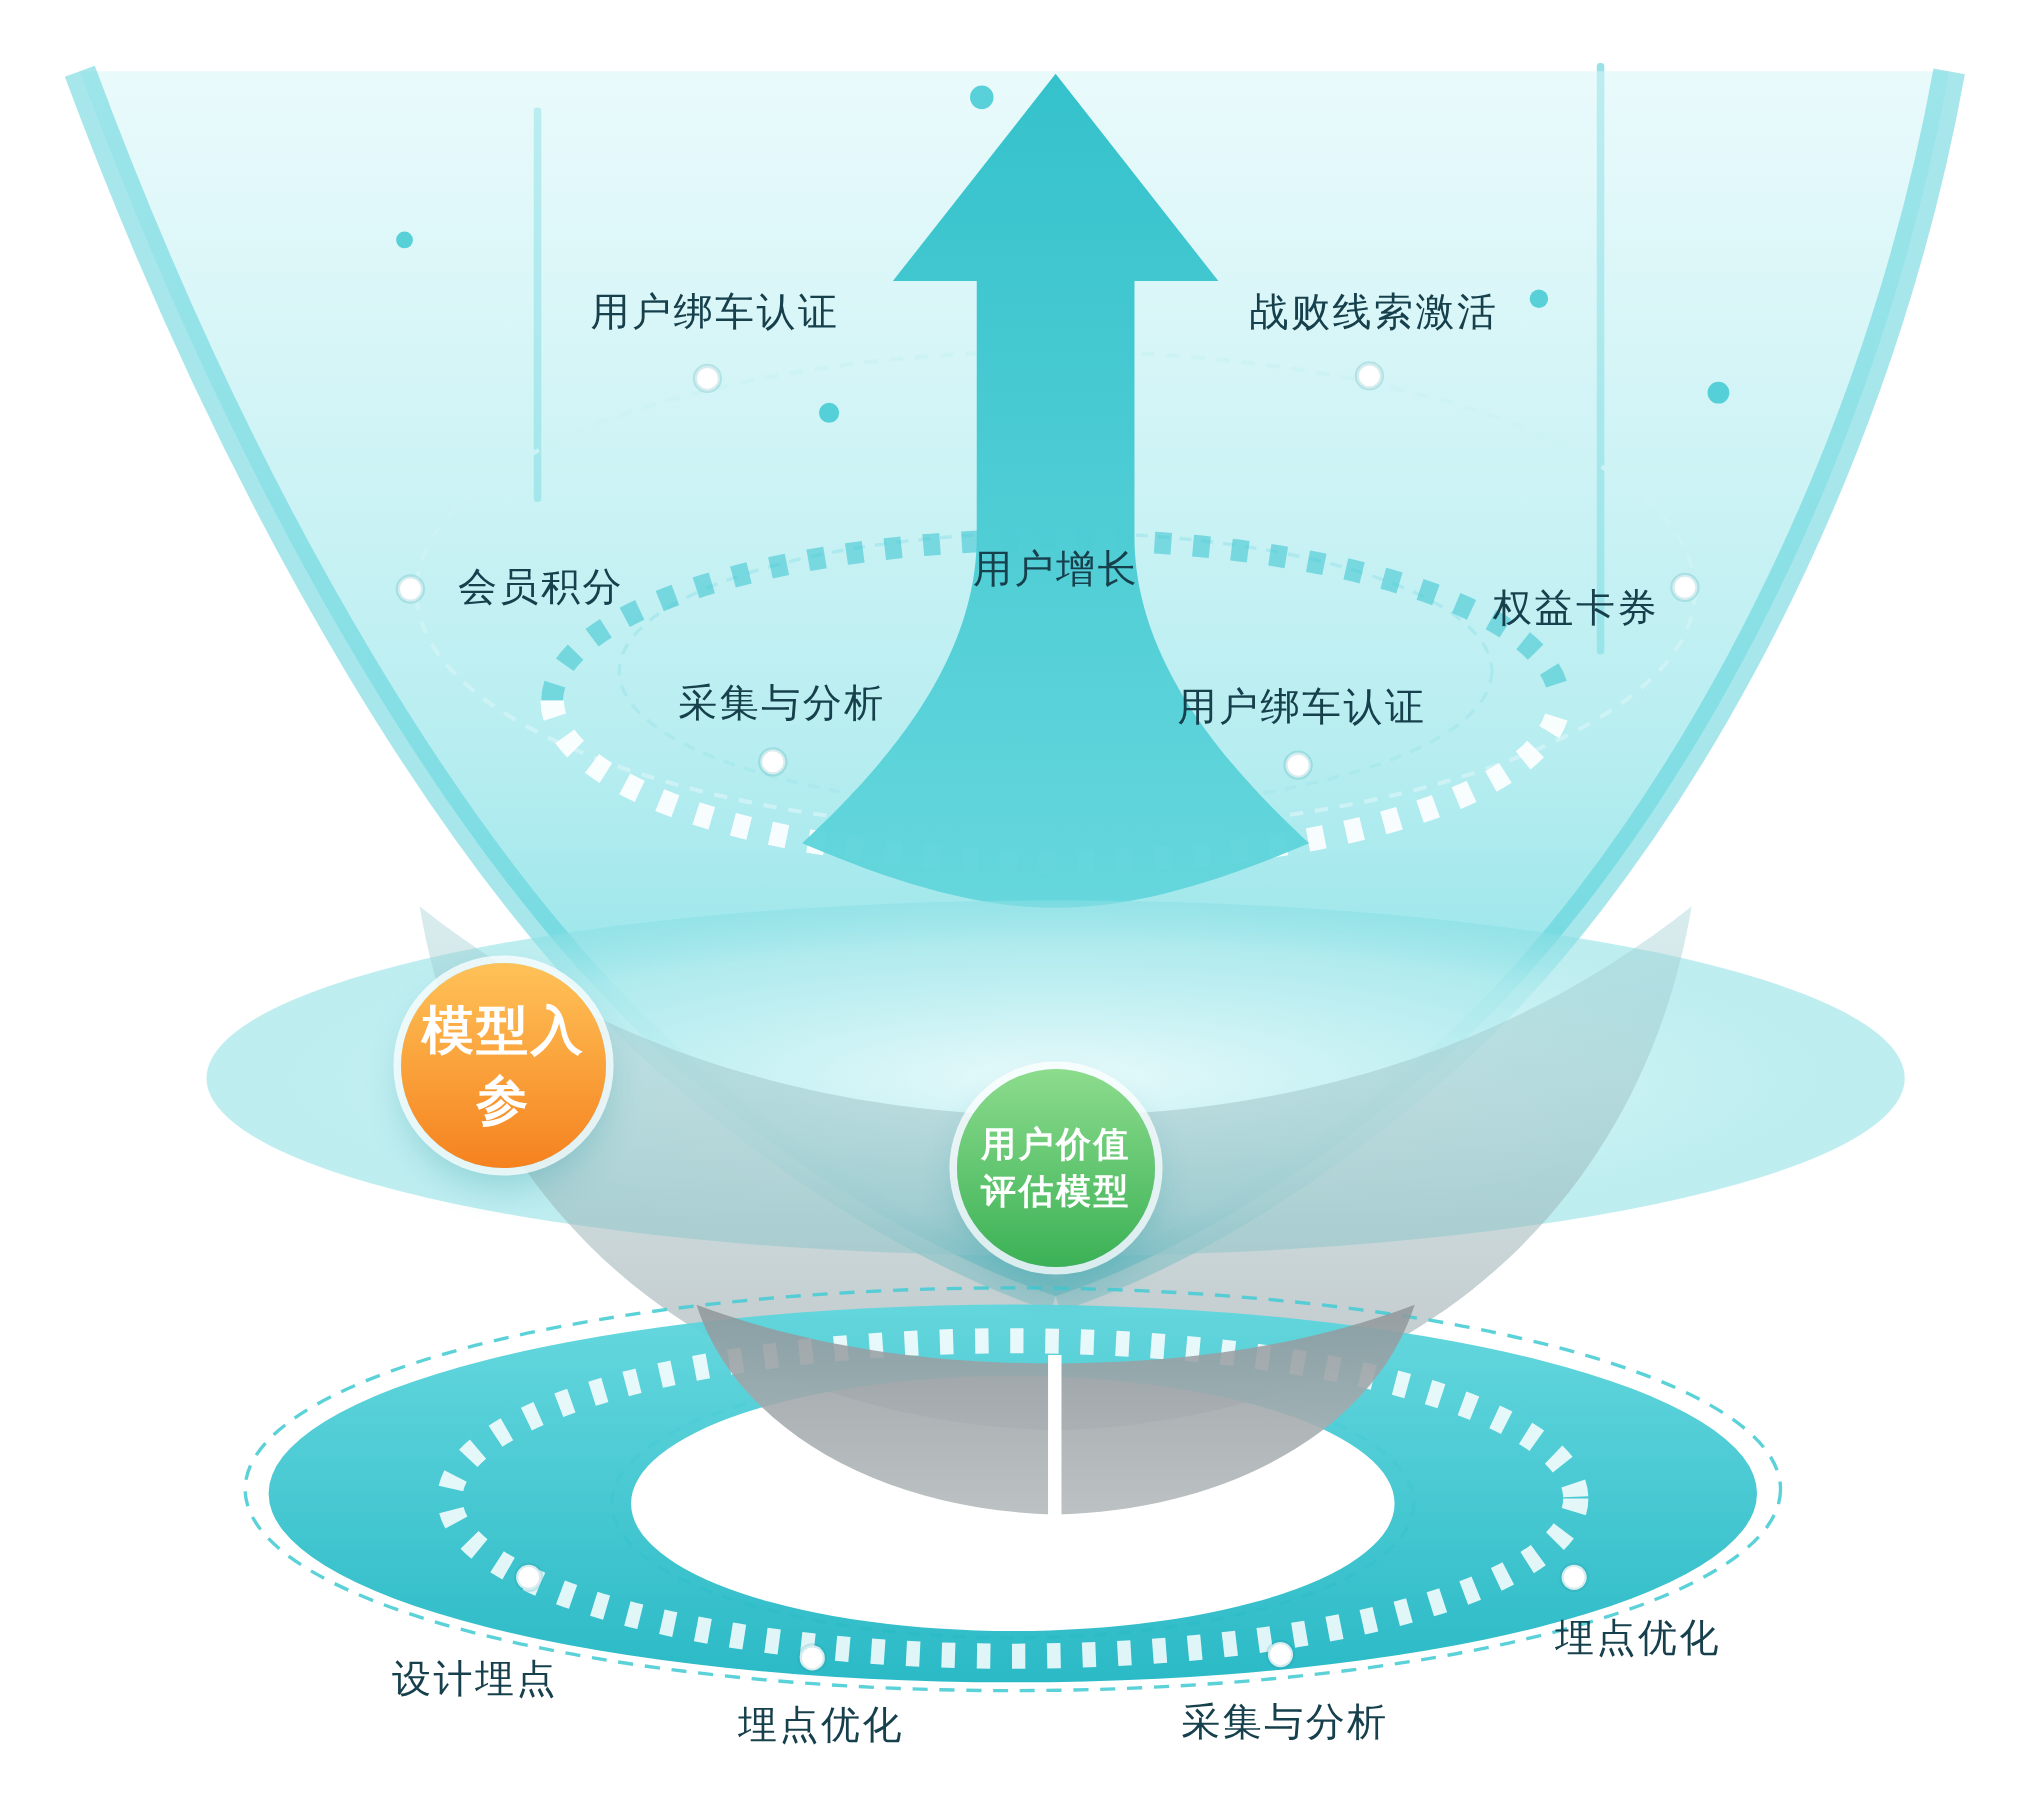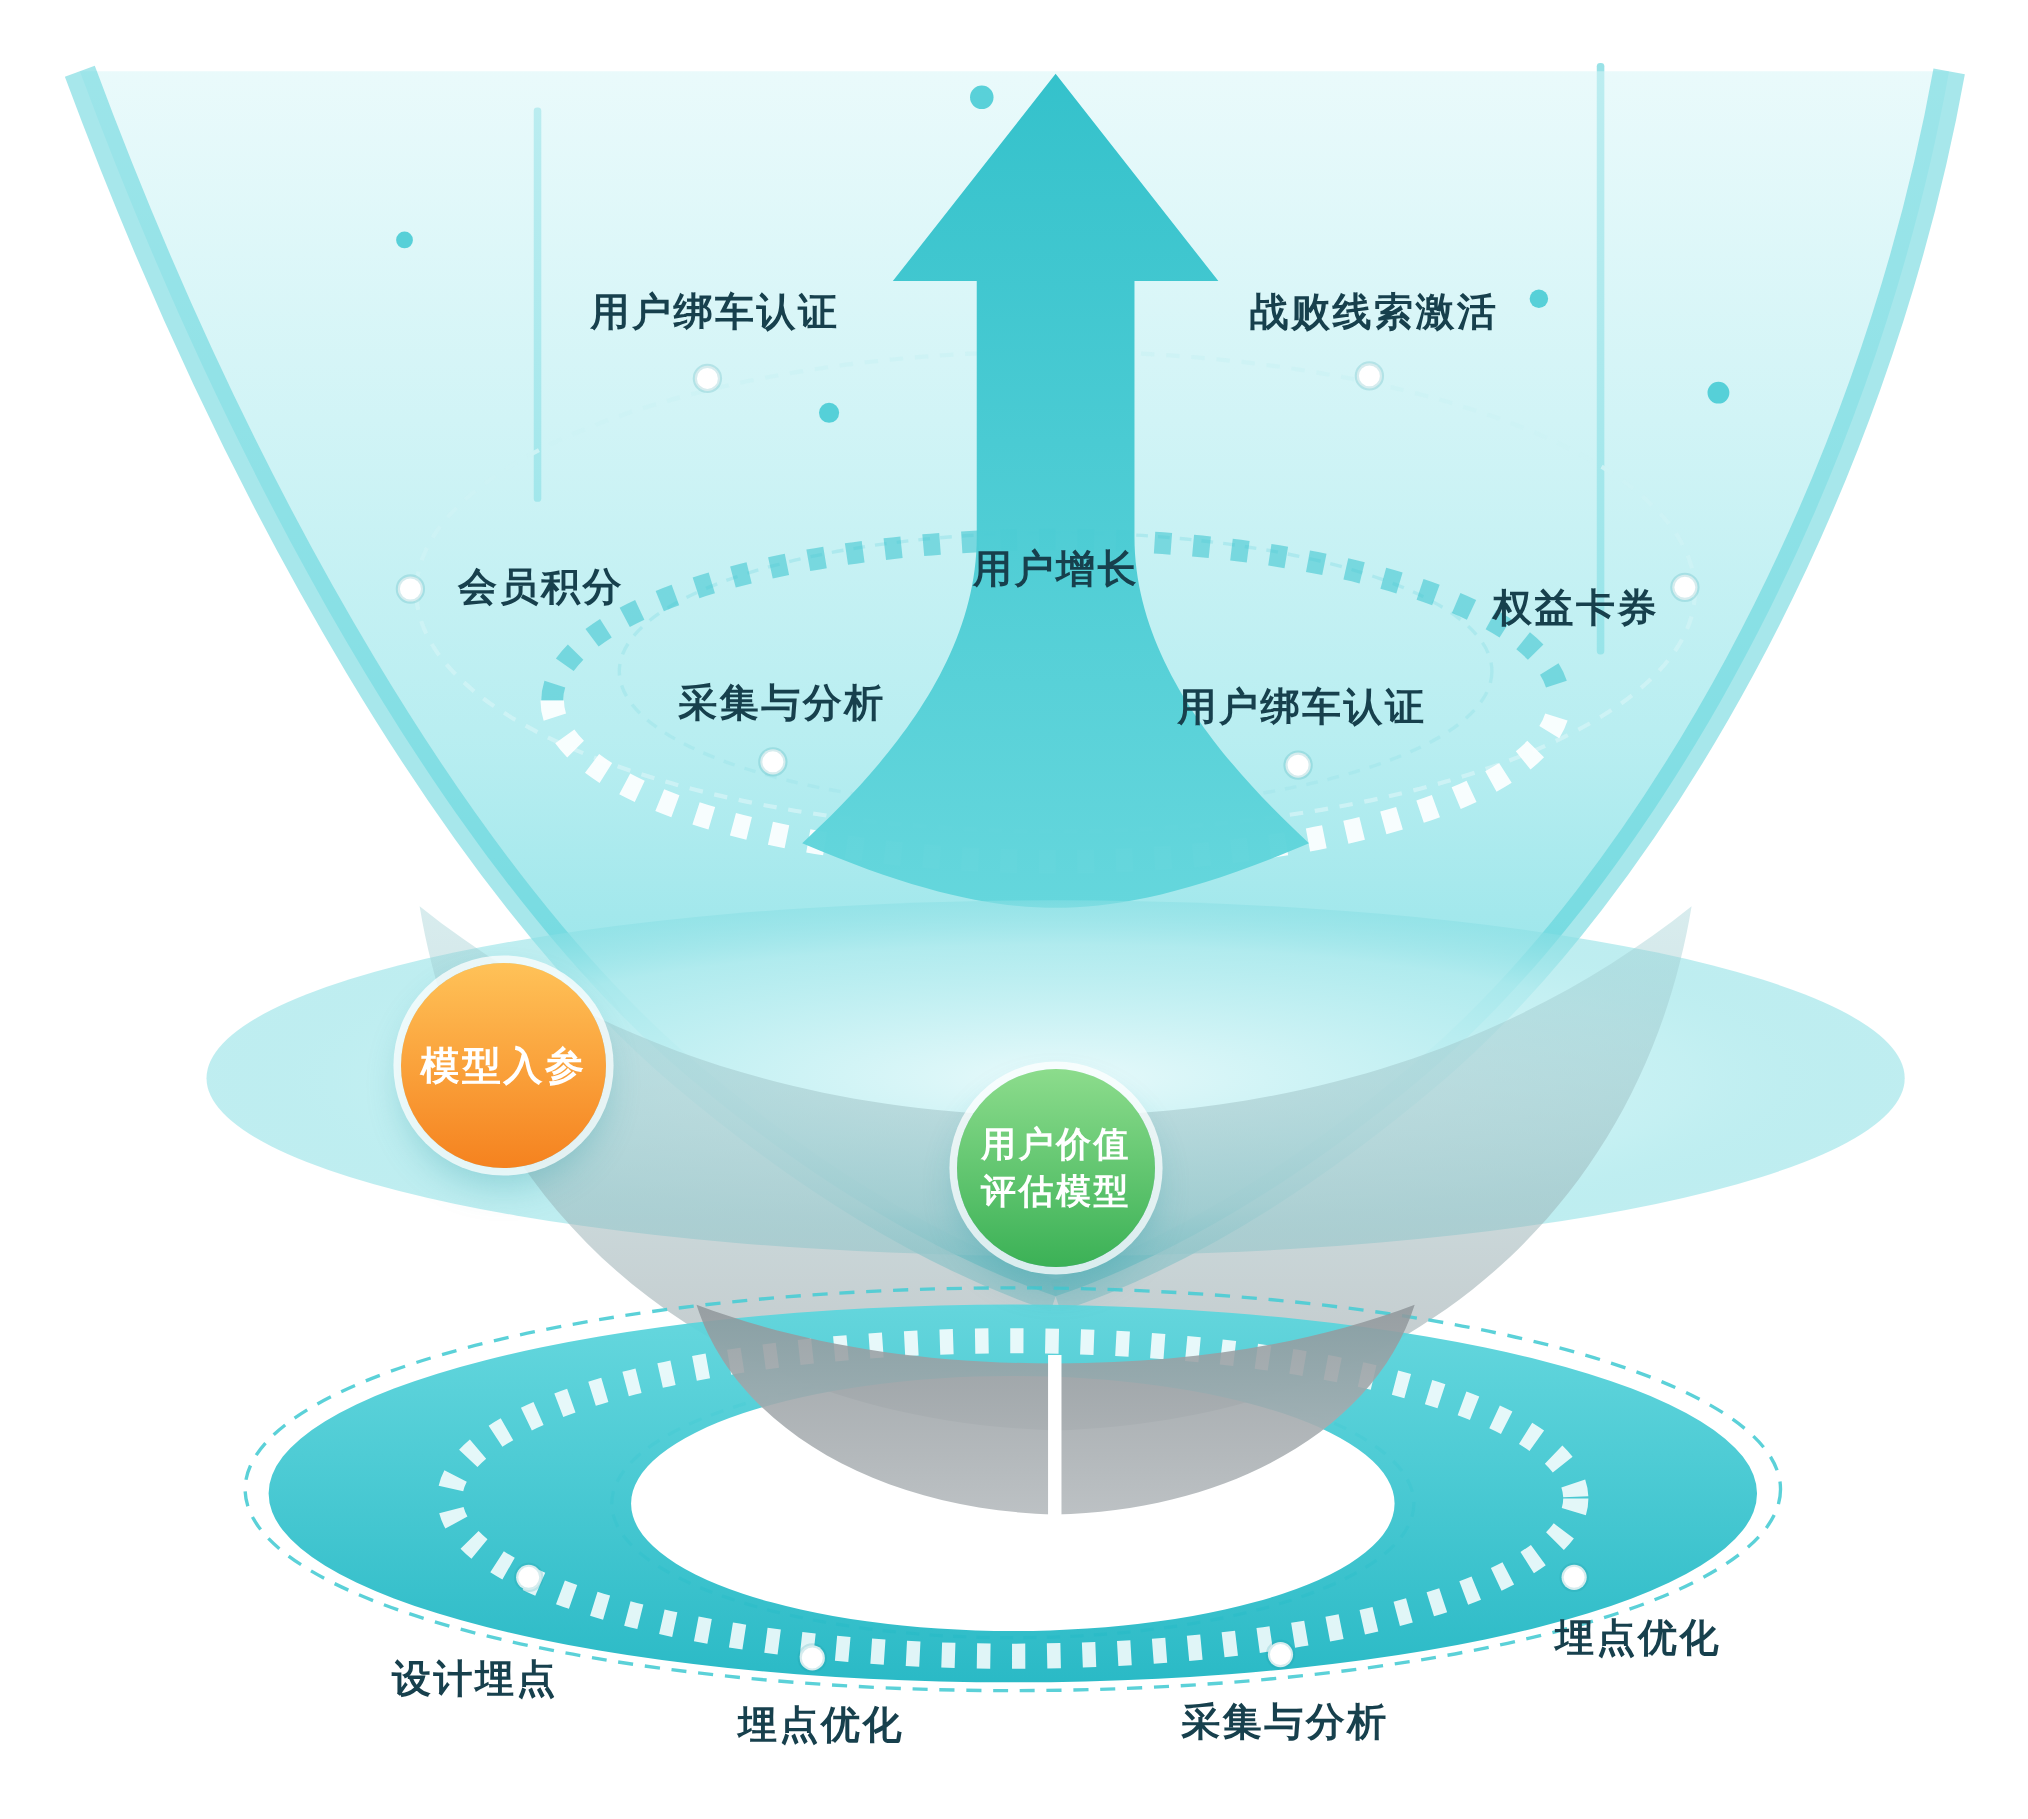--- a/index.html
+++ b/index.html
@@ -7,41 +7,41 @@
     position:relative;
     width:2029px;height:1819px;
     background:#ffffff;
     overflow:hidden;
     font-family:"Liberation Sans", sans-serif;
   }
   .bg-svg{position:absolute;left:0;top:0;width:2029px;height:1819px;}
   .label{
     position:absolute;
     transform:translate(-50%,-50%);
-    font-weight:bold;
+    font-weight:normal;
     font-size:39px;
     letter-spacing:2.5px;
     color:#17404d;
     white-space:nowrap;
     line-height:1.2;
   }
   .node{
     position:absolute;
     border-radius:50%;
     display:flex;
     flex-direction:column;
     align-items:center;
     justify-content:center;
     color:#ffffff;
     font-weight:bold;
     text-align:center;
     letter-spacing:2.5px;
     box-shadow:0 0 0 7.6px rgba(255,255,255,0.75), 0 18.5px 34px rgba(32,150,160,0.30);
   }
-  .node-orange{background:linear-gradient(180deg,#FFC258 0%, #F5821F 100%);font-size:39px;}
+  .node-orange{background:linear-gradient(180deg,#FFC258 0%, #F5821F 100%);font-size:52px;}
   .node-blue{background:linear-gradient(180deg,#54B6F4 0%, #1476D6 100%);font-size:35px;}
   .node-green{background:linear-gradient(180deg,#8CDC8C 0%, #3BB156 100%);font-size:35px;text-align:center;}
   .node span{display:block;}
 </style>
 </head>
 <body>
 
 <div class="stage">
 
   <svg class="bg-svg" viewBox="0 0 2418 2168" aria-hidden="true">

